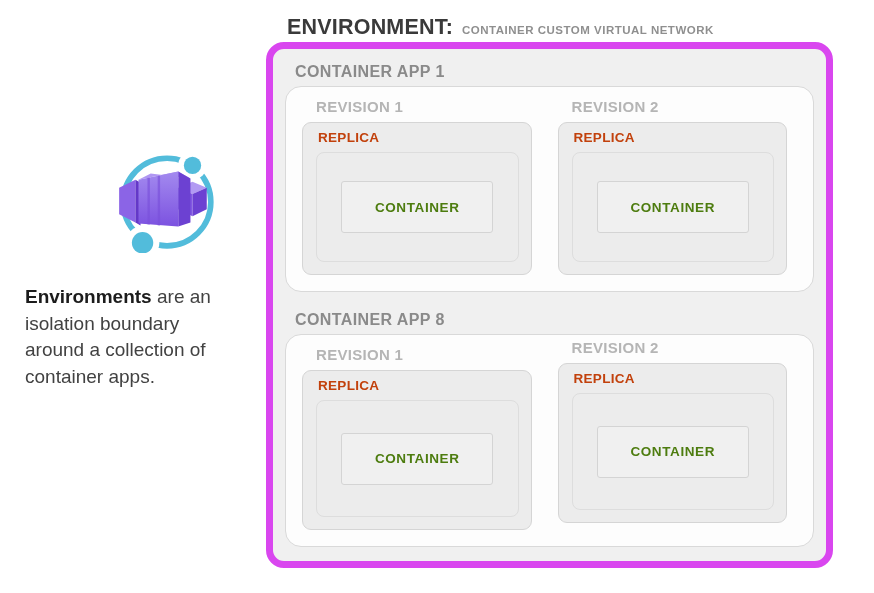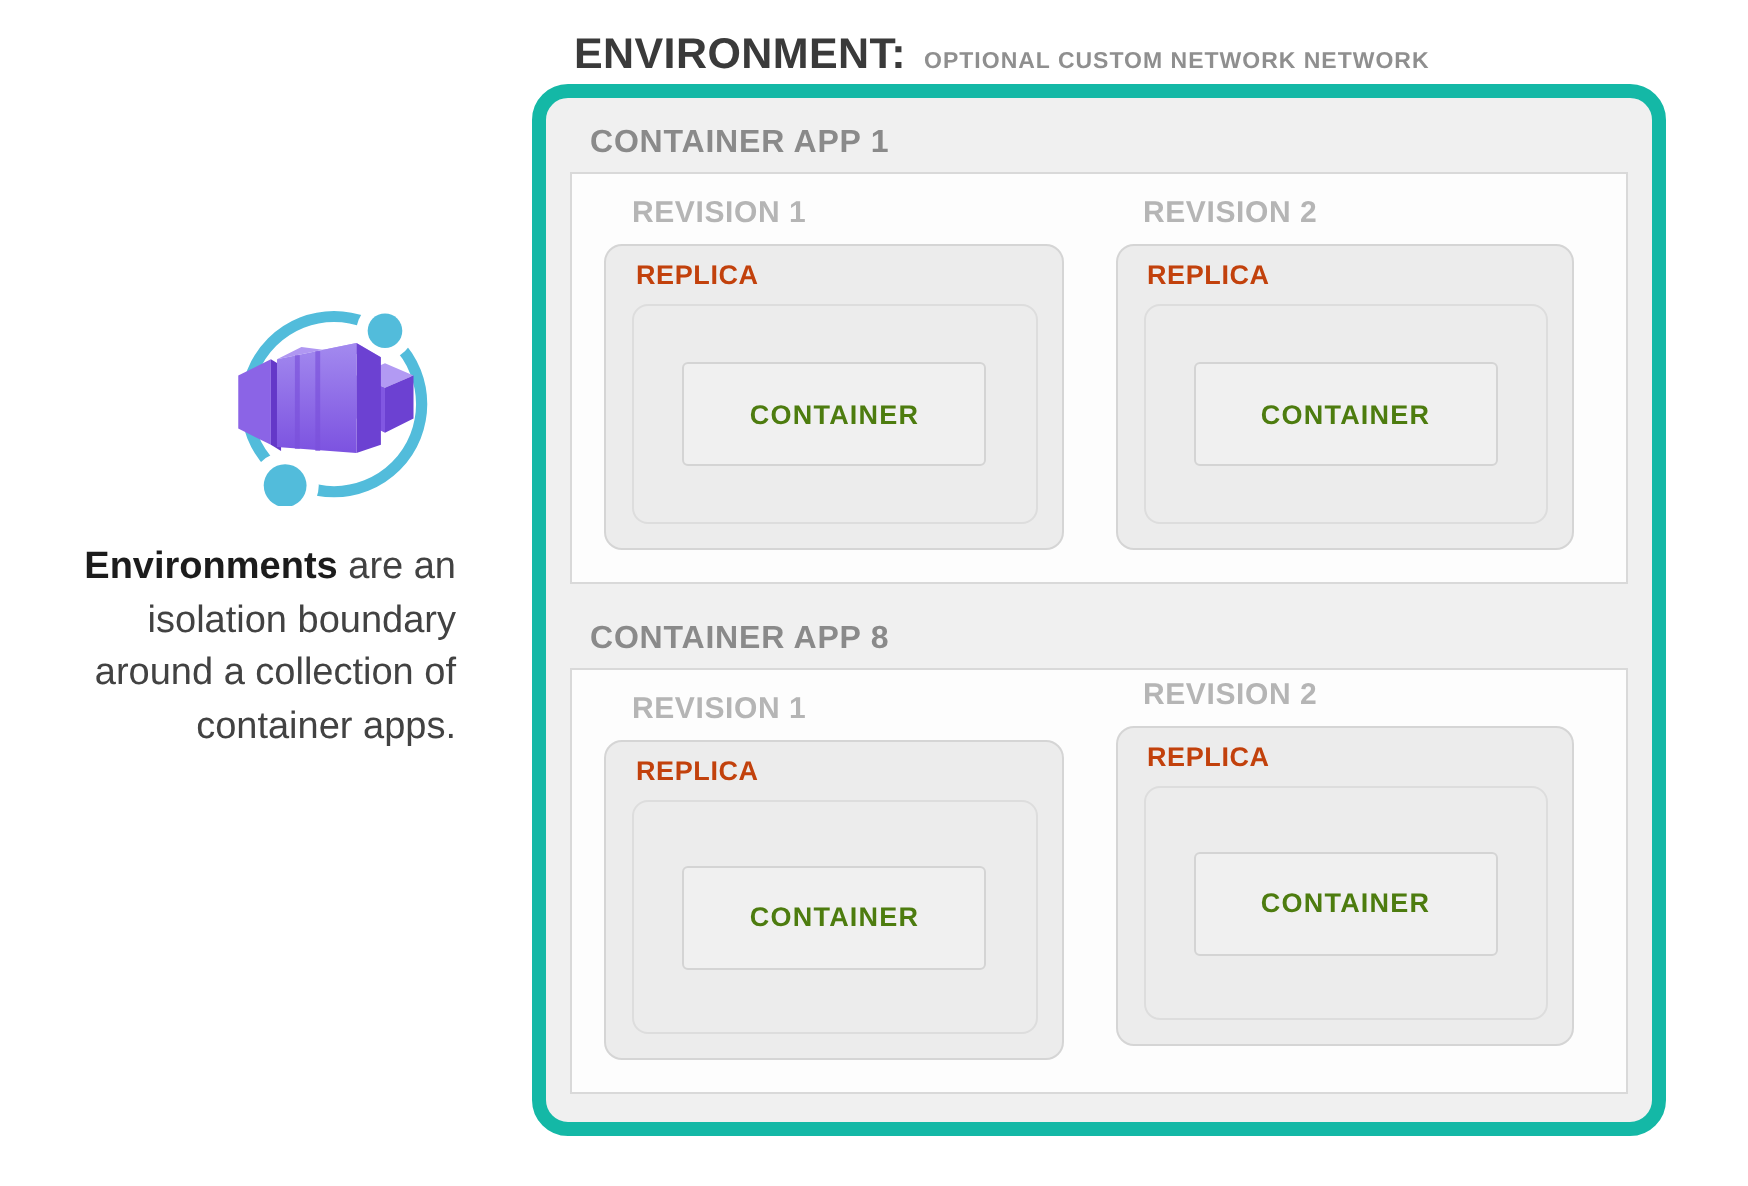--- a/index.html
+++ b/index.html
@@ -5,55 +5,55 @@
   html,body{margin:0;padding:0;background:#ffffff;}
   .canvas{position:relative;width:874px;height:593px;background:#ffffff;font-family:"Liberation Sans",sans-serif;overflow:hidden;}
 
   
   .diagram-header{position:absolute;left:287px;top:15px;display:flex;align-items:baseline;gap:9px;white-space:nowrap;}
   .title{font-size:21.5px;font-weight:bold;color:#3a3a3a;letter-spacing:.2px;margin:0;}
   .subtitle{font-size:11.5px;font-weight:bold;color:#8f8f8f;letter-spacing:.5px;}
 
   
   .env-box{position:absolute;left:266px;top:42px;width:567px;height:526px;box-sizing:border-box;
-    background:#f0f0f0;border:7px solid #14b8a6;border-radius:18px;
+    background:#f0f0f0;border:7px solid #d946ef;border-radius:18px;
     padding:7px 12px 14px 12px;display:flex;flex-direction:column;}
   .app{display:flex;flex-direction:column;}
   .app--2{flex:1;margin-top:12px;}
   .app-label{font-size:16px;font-weight:bold;color:#8a8a8a;letter-spacing:.4px;margin:6px 0 5px 10px;line-height:19px;}
-  .app-panel{background:#fdfdfd;border:1.5px solid #d9d9d9;border-radius:0;box-sizing:border-box;
+  .app-panel{background:#fdfdfd;border:1.5px solid #d9d9d9;border-radius:16px;box-sizing:border-box;
     display:flex;gap:26px;padding:3px 26px 16px 16px;}
   .app--1 .app-panel{height:206px;}
   .app--2 .app-panel{flex:1;}
 
   .rev-col{flex:1;display:flex;flex-direction:column;min-width:0;}
   .rev-col--lifted{transform:translateY(-7px);}
   .rev-label{font-size:15px;font-weight:bold;color:#b5b5b5;letter-spacing:.3px;margin:8px 0 6px 14px;line-height:18px;}
   .replica-box{flex:1;background:#ececec;border:1.5px solid #d5d5d5;border-radius:9px;box-sizing:border-box;
     display:flex;flex-direction:column;padding:5px 12px 12px 13px;}
   .replica-label{font-size:13.5px;font-weight:bold;color:#c2410c;letter-spacing:.3px;margin:2px 0 6px 2px;line-height:16px;}
   .replica-inner{flex:1;border:1.5px solid #dddddd;border-radius:8px;display:flex;align-items:center;justify-content:center;}
   .container-box{width:150px;height:50px;background:#f0f0f0;border:1.5px solid #d4d4d4;border-radius:3px;
     display:flex;align-items:center;justify-content:center;}
   .container-label{font-size:13.5px;font-weight:bold;color:#4d7c0f;letter-spacing:.6px;}
 
   
   .legend-icon{position:absolute;left:115px;top:145px;width:102px;height:108px;}
-  .legend-caption{position:absolute;left:12px;top:271px;width:216px;margin:0;text-align:right;
+  .legend-caption{position:absolute;left:12px;top:271px;width:216px;margin:13px;text-align:left;
     font-size:19px;line-height:26.5px;color:#424242;}
   .legend-caption b{color:#1c1c1c;font-weight:bold;}
 </style>
 </head>
 <body>
 
 <div class="canvas">
 
   <header class="diagram-header">
     <h1 class="title">ENVIRONMENT:</h1>
-    <span class="subtitle">OPTIONAL CUSTOM NETWORK NETWORK</span>
+    <span class="subtitle">CONTAINER CUSTOM VIRTUAL NETWORK</span>
   </header>
 
   <svg class="legend-icon" viewBox="0 0 100 106" aria-hidden="true">
     <defs>
       <linearGradient id="gradMain" x1="0" y1="0" x2="0" y2="1">
         <stop offset="0" stop-color="#A38AEF"></stop>
         <stop offset="1" stop-color="#7C52E0"></stop>
       </linearGradient>
     </defs>
 

